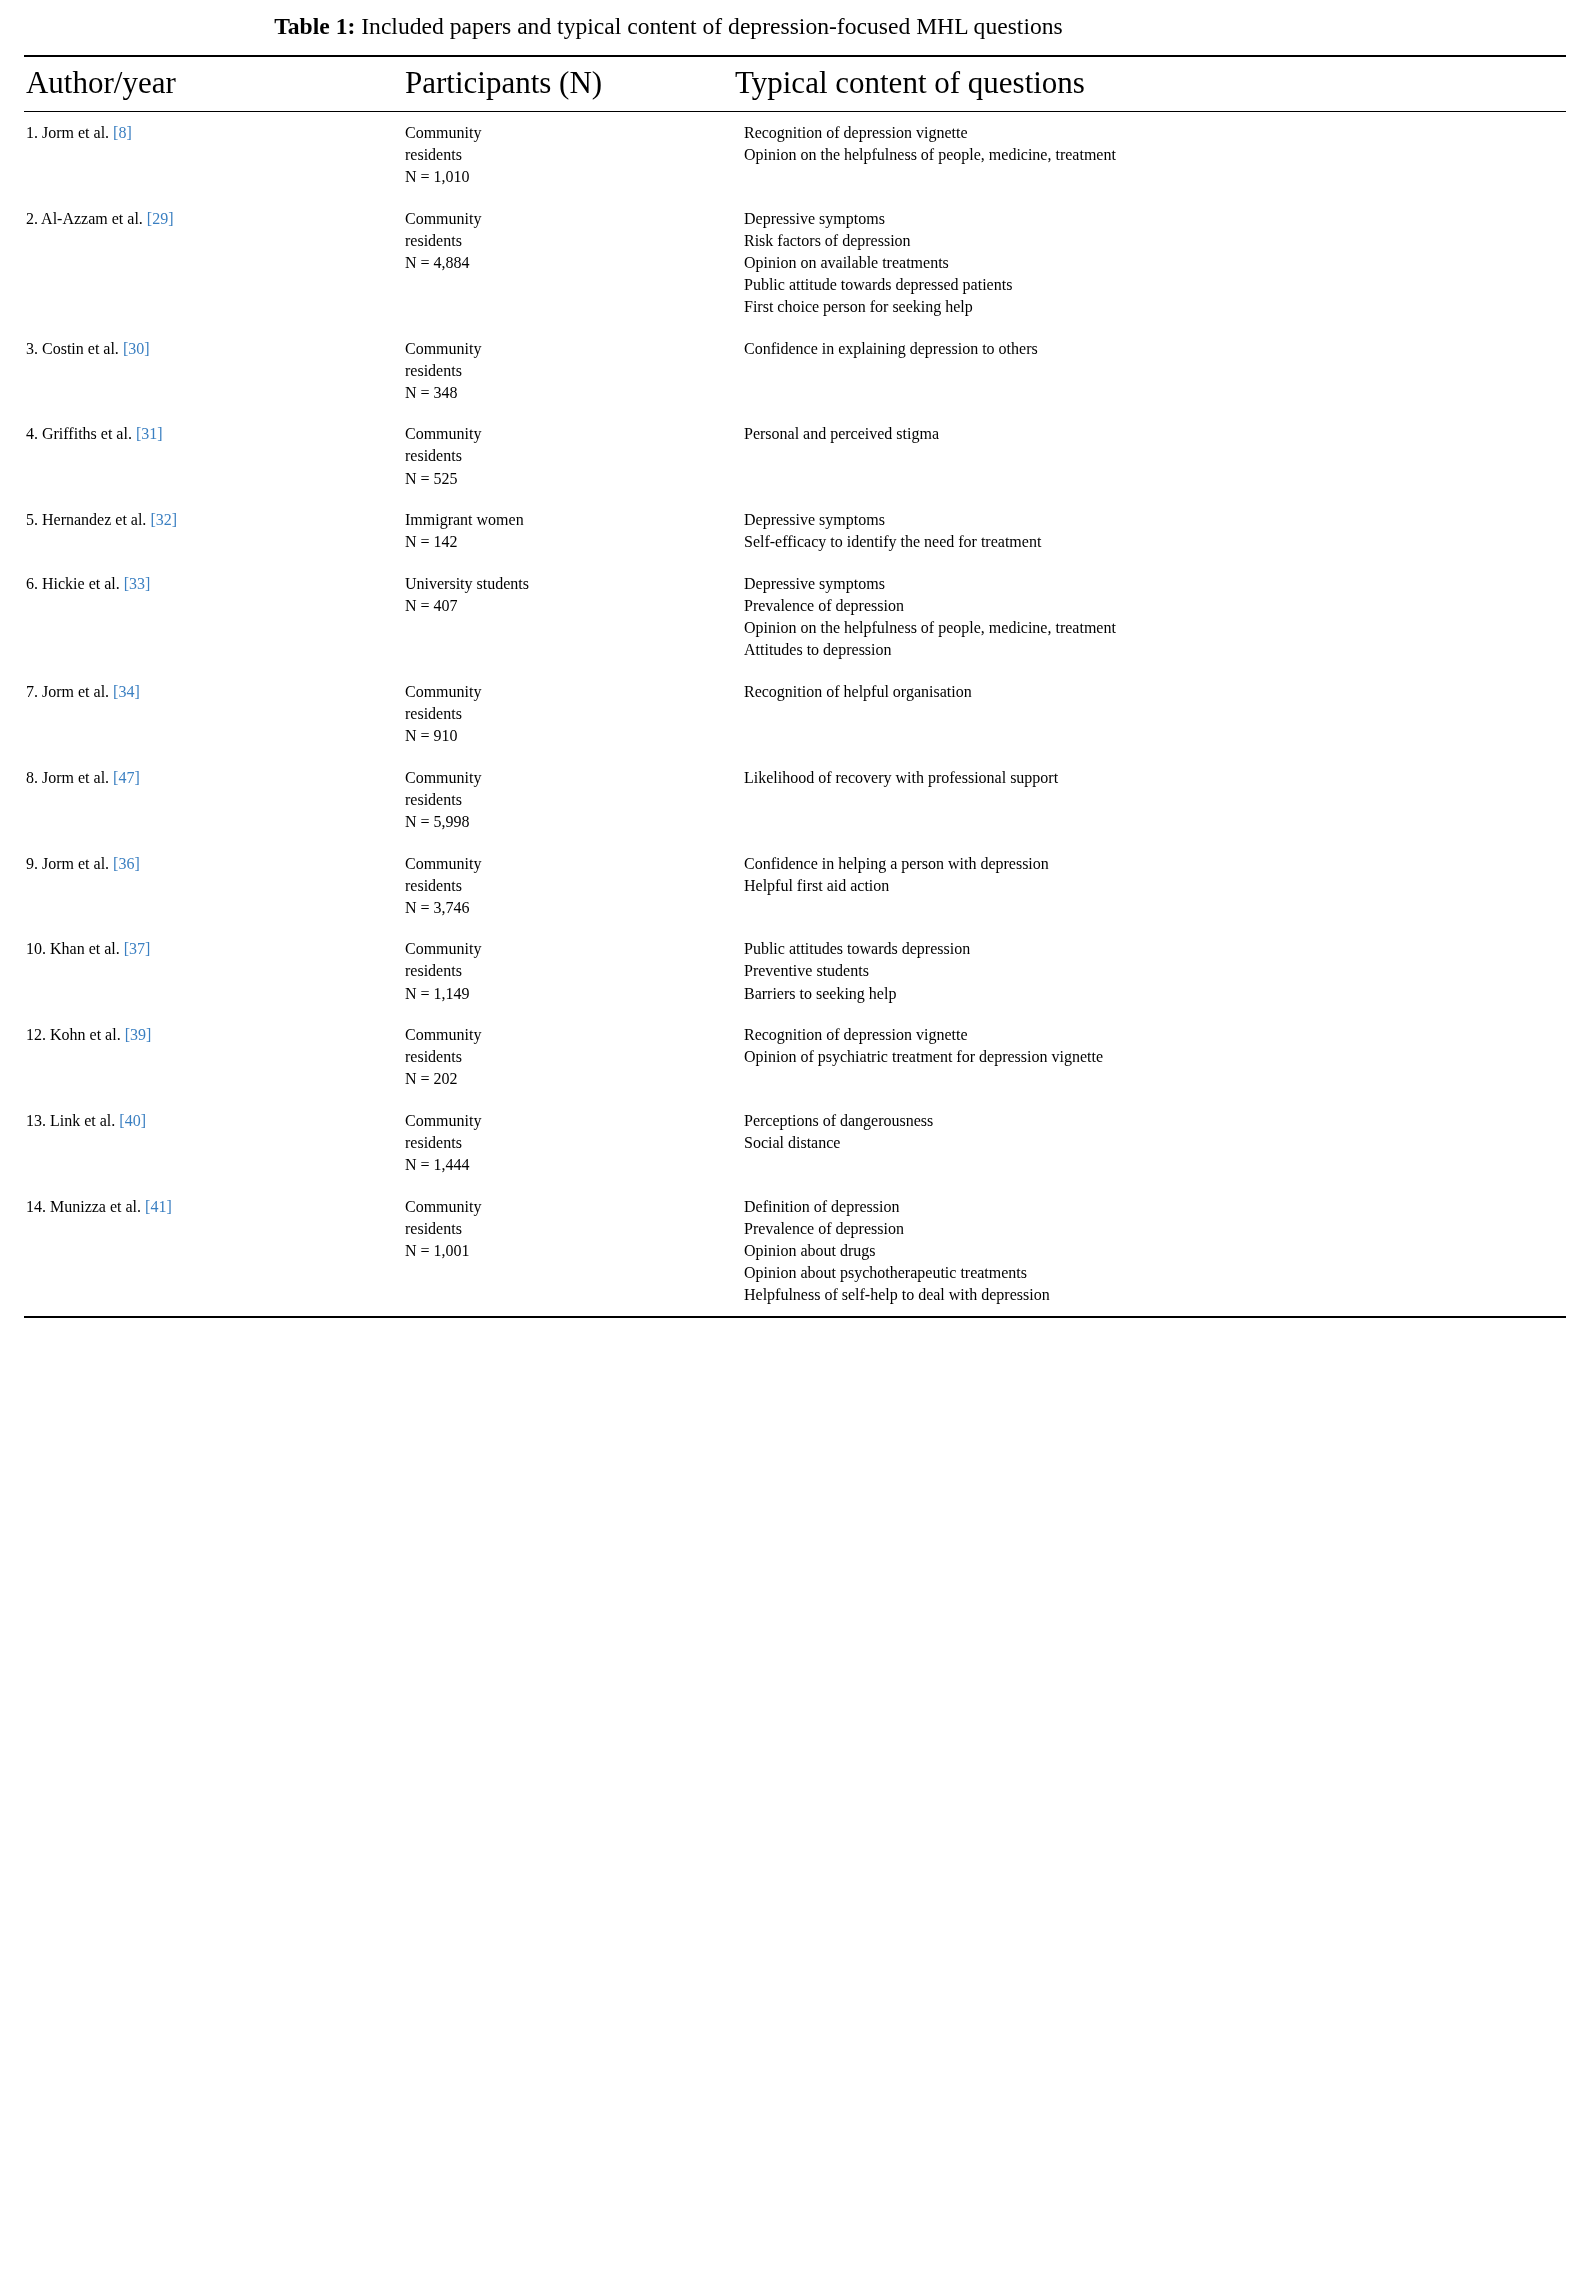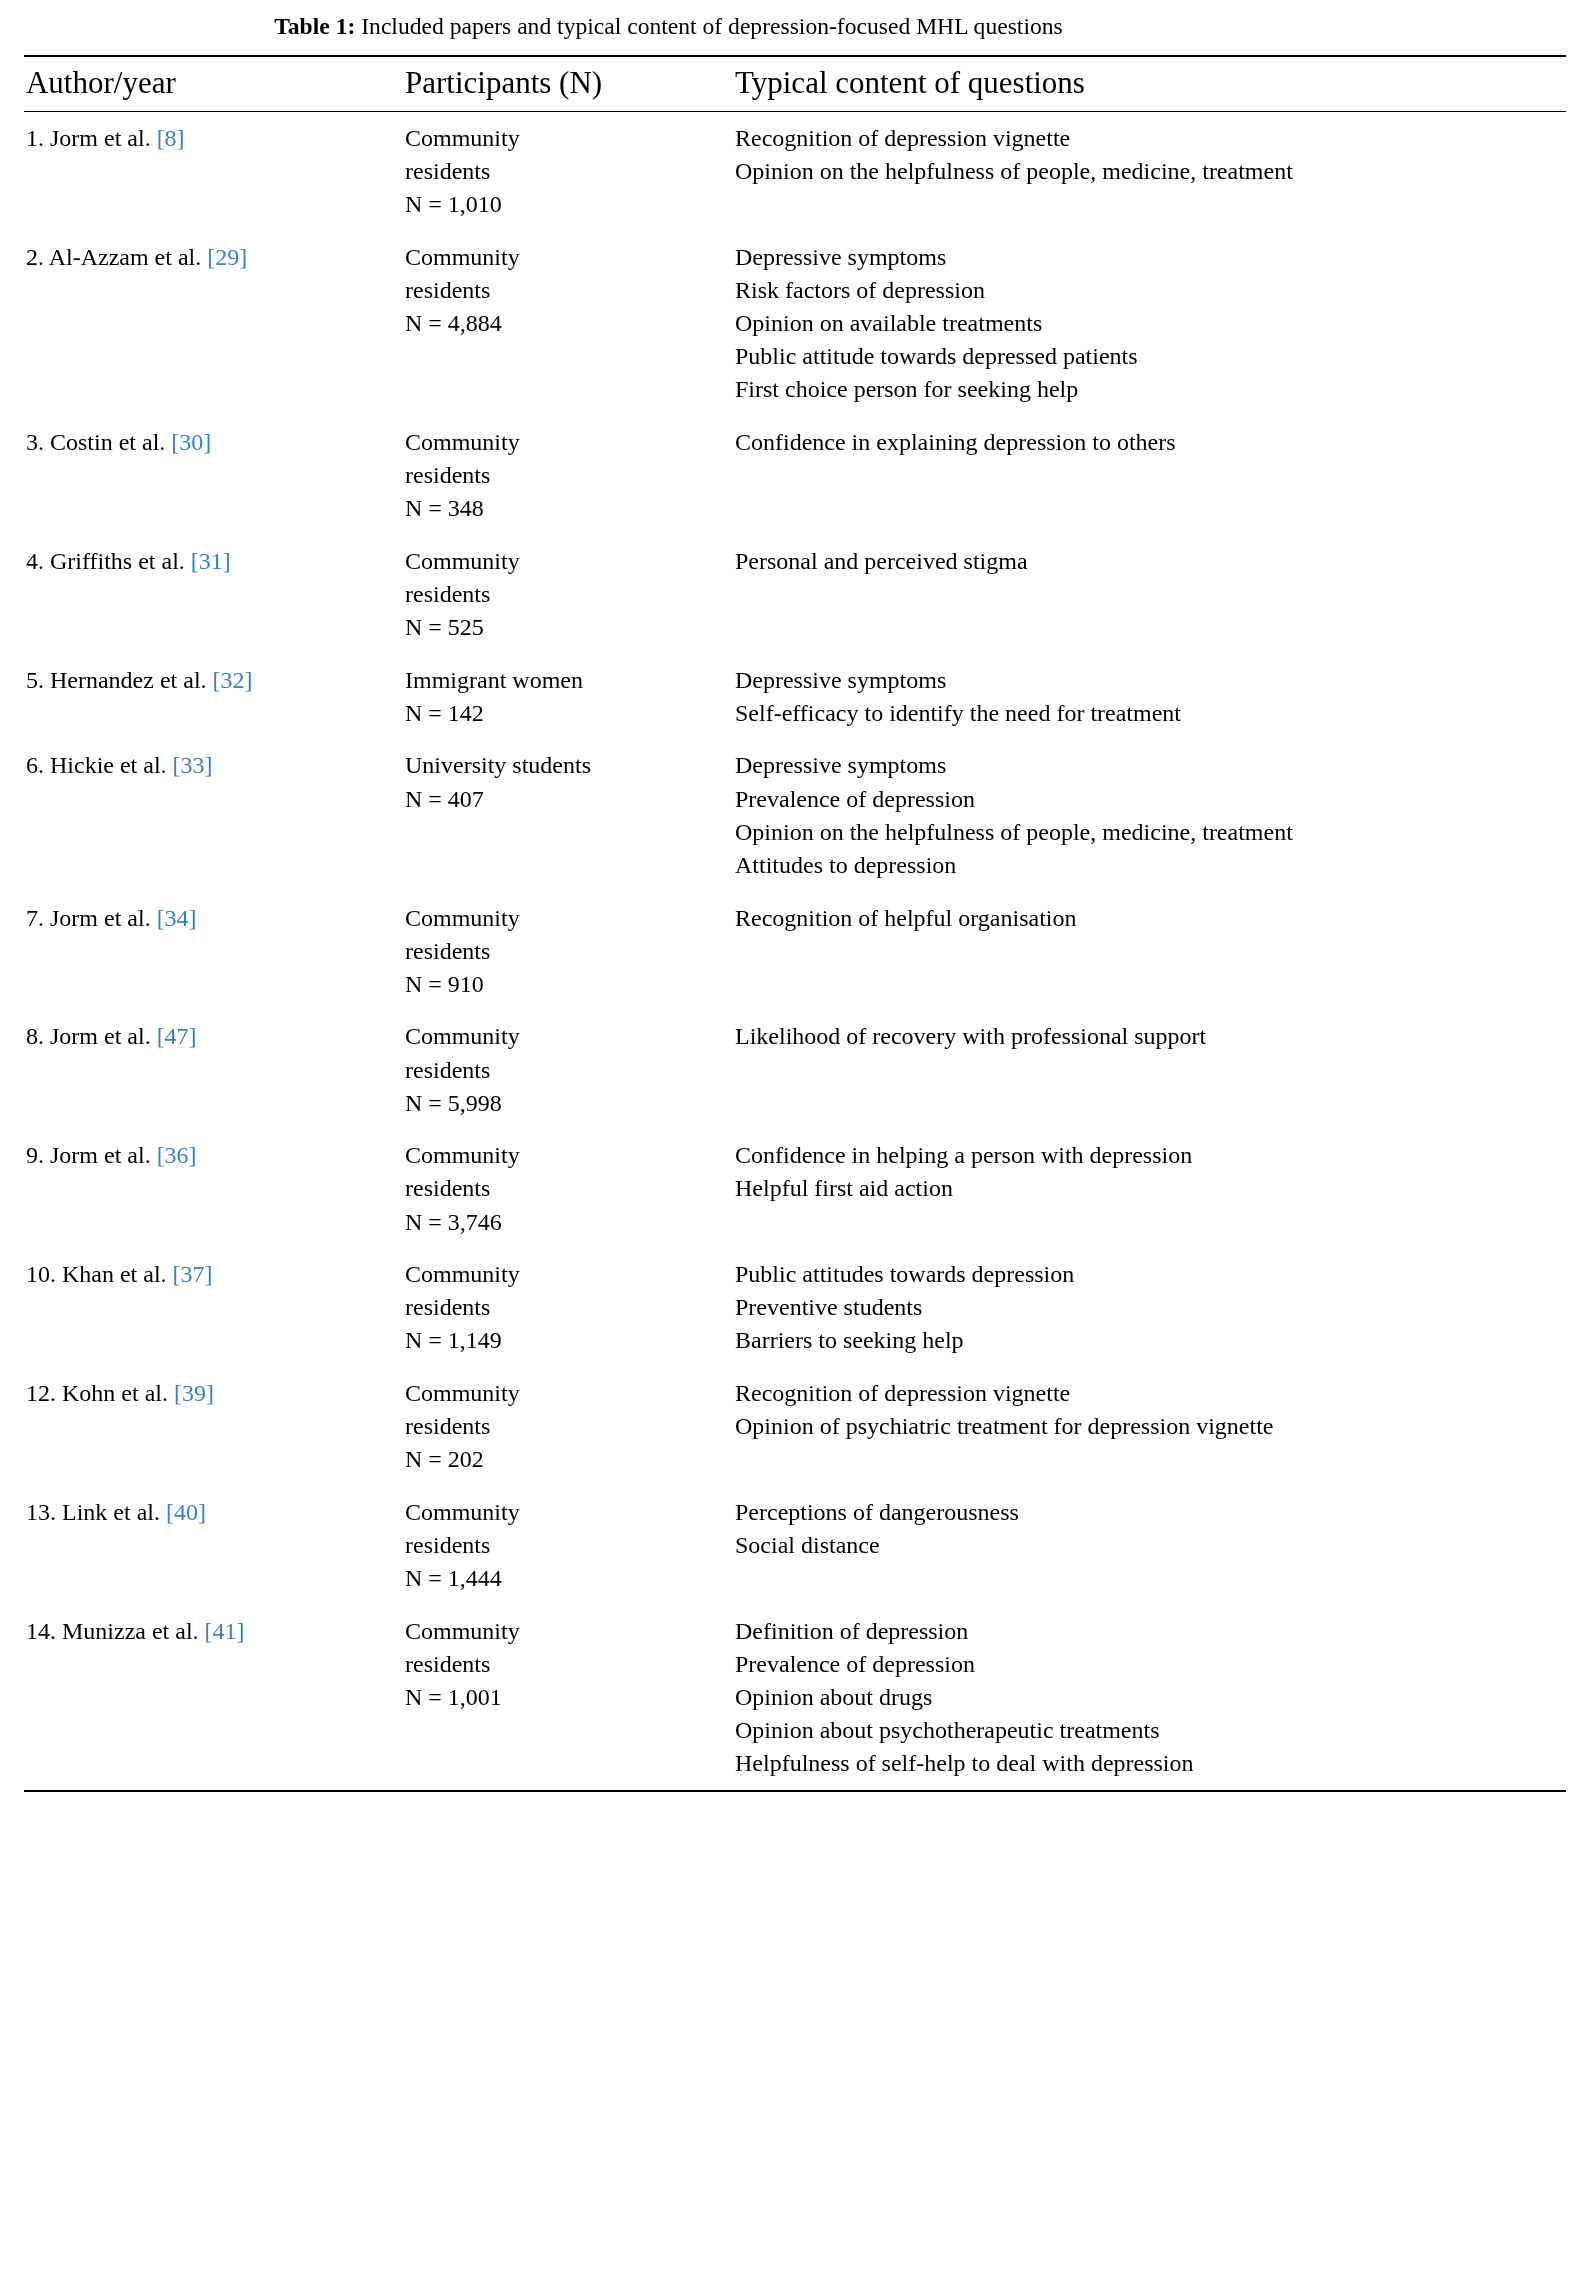--- a/index.html
+++ b/index.html
@@ -45,28 +45,28 @@
     border-bottom: 2.4px solid #000;
   }
   th {
     font-weight: normal;
     text-align: left;
     font-size: 31px;
     padding: 8.1px 8.1px 9.8px 1.6px;
     vertical-align: top;
   }
   td {
-    font-size: 24px;
+    font-size: 16px;
     vertical-align: top;
     padding: 9.8px 8.1px 9.8px 1.6px;
     line-height: 1.38;
   }
   td.col-author { padding-left: 1.6px; }
   td .line { white-space: nowrap; }
-  td.col-content .line { white-space: normal; }
+  td.col-content .line { white-space: normal; margin-left: 9px; }
   .ref {
     color: #3a7fc1;
   }
 </style>
 </head>
 <body>
 
 <div class="page">
 
   <div class="caption">

